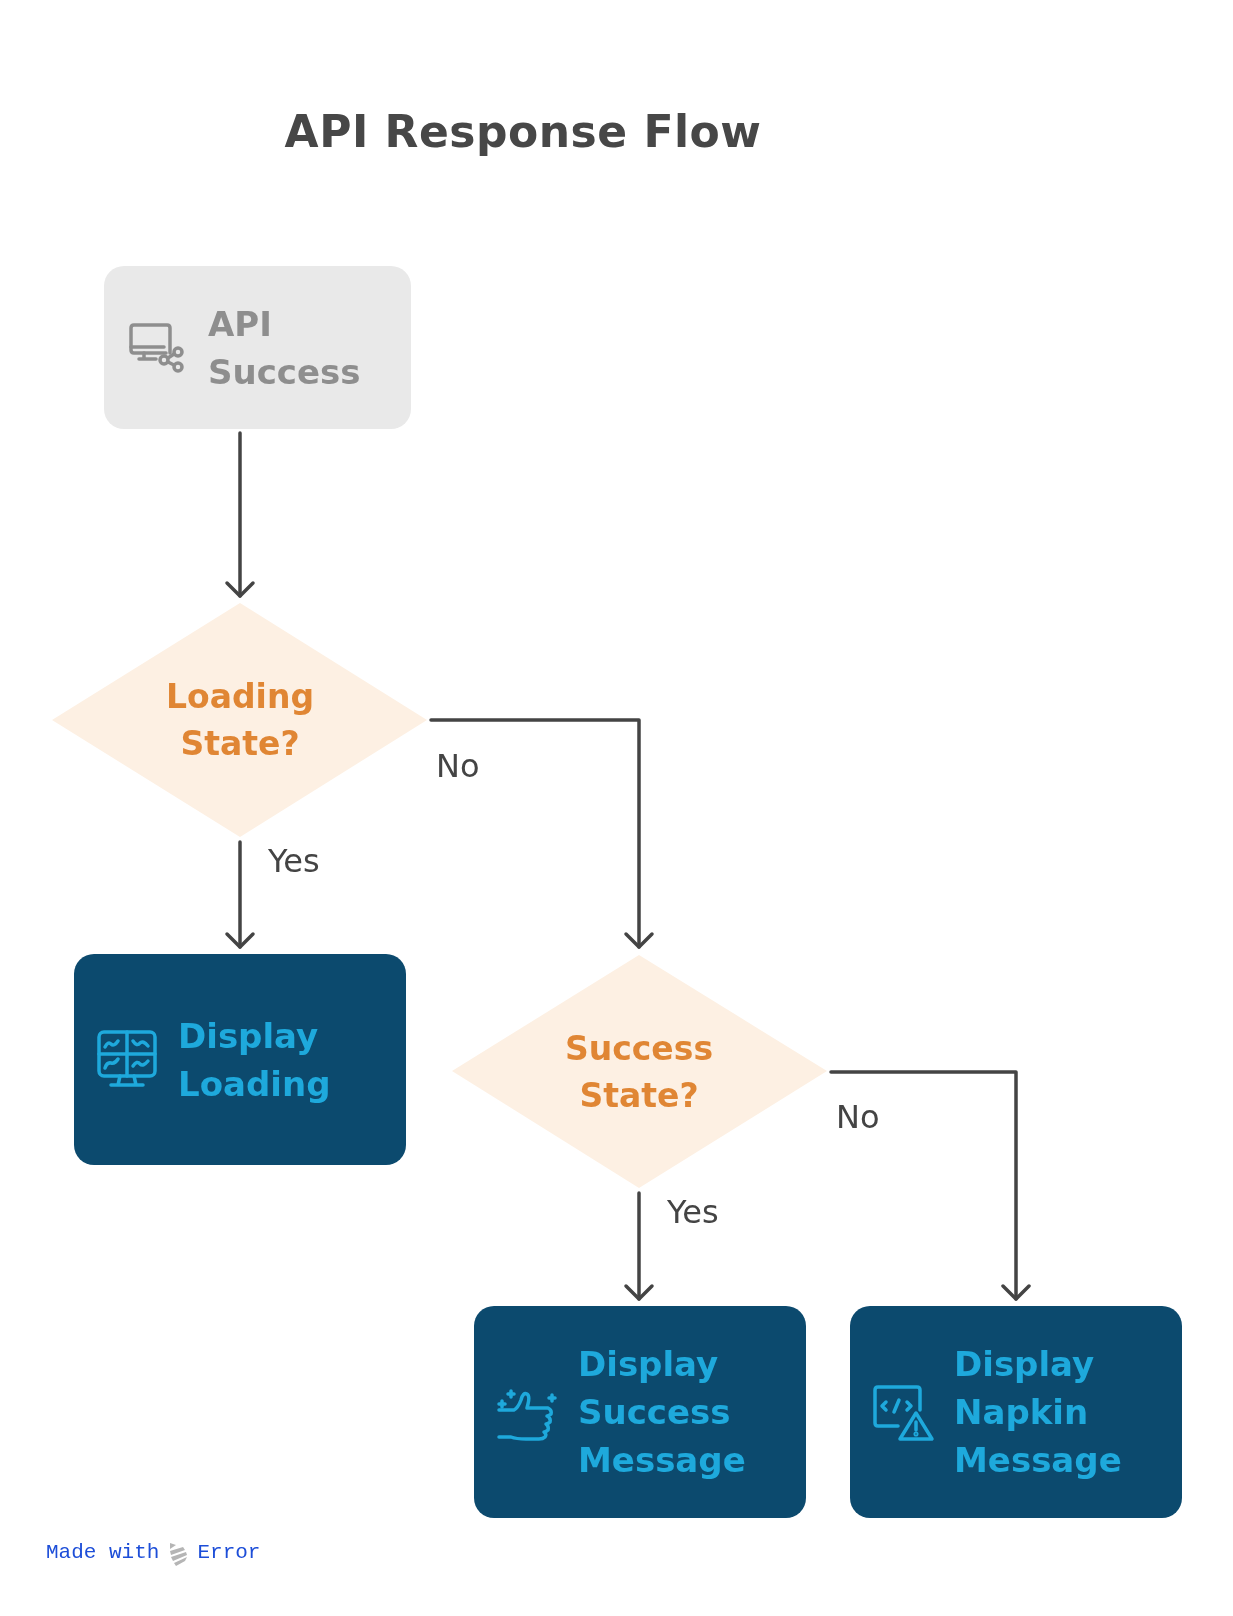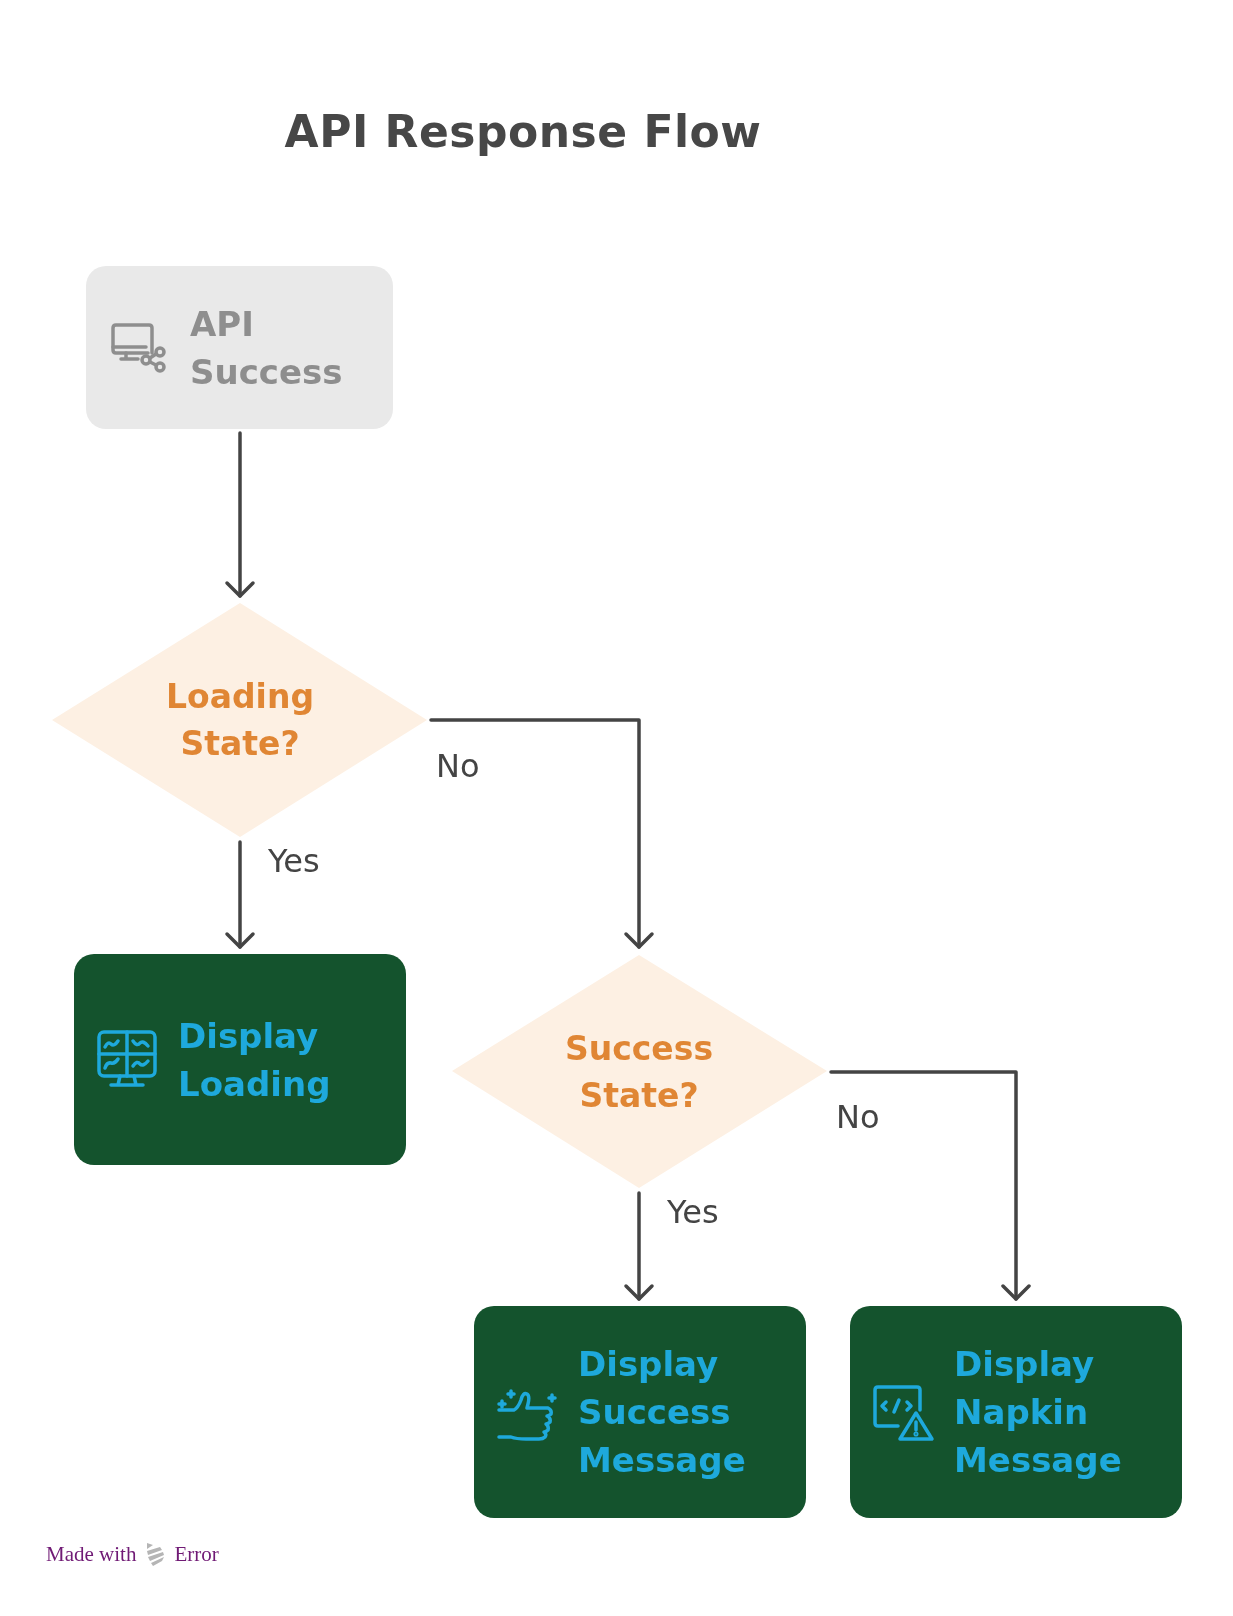--- a/index.html
+++ b/index.html
@@ -10,29 +10,29 @@
            color: #474747; letter-spacing: 0.5px; }
   svg.links { position: absolute; left: 0; top: 0; }
   .box { position: absolute; border-radius: 20px; box-sizing: border-box;
          display: flex; align-items: center; }
   .box .ico { width: 64px; height: 64px; flex: 0 0 64px; margin-left: 22px; margin-right: 18px; }
   .box .lbl { font-family: "DejaVu Sans", sans-serif; font-weight: bold; font-size: 34px;
               line-height: 48px; }
   .box .lbl span { display: block; }
   .gray { background: #e9e9e9; }
   .gray .lbl { color: #8e8e8e; }
-  .blue { background: #14532d; }
+  .blue { background: #0c4a6e; }
   .blue .lbl { color: #1ea9dc; }
   .diamond-label { position: absolute; text-align: center; font-family: "DejaVu Sans", sans-serif;
                    font-weight: bold; font-size: 33px; line-height: 47px; color: #e08634; }
   .diamond-label span { display: block; }
   .edge-label { position: absolute; font-family: "DejaVu Sans", sans-serif; font-size: 32px;
                 color: #444444; }
-  .footer { position: absolute; left: 46px; top: 1541px; display: flex; align-items: center;
-            font-family: Liberation Serif, serif; font-size: 21px; color: #701a75; }
+  .footer { position: absolute; left: 46px; top: 1541px; display: flex; 
+            font-family: Liberation Mono, monospace; font-size: 21px; color: #1d4ed8; }
   .footer .logo { width: 22px; height: 26px; margin: 0 8px; }
 </style>
 </head>
 <body>
 
 <div class="title">API Response Flow</div>
 
 <svg class="links" width="1233" height="1616">
 
   <polygon points="240,603 427,720 240,837 52,720" fill="#fdf0e3"></polygon>
@@ -50,21 +50,21 @@
     <path d="M626,934 L639,947 L652,934"></path>
 
     <path d="M639,1193 L639,1299"></path>
     <path d="M626,1286 L639,1299 L652,1286"></path>
 
     <path d="M831,1072 L1016,1072 L1016,1299"></path>
     <path d="M1003,1286 L1016,1299 L1029,1286"></path>
   </g>
 </svg>
 
-<div class="box gray" style="left:86px; top:266px; width:307px; height:163px;">
+<div class="box gray" style="left:104px; top:266px; width:307px; height:163px;">
   <svg class="ico" viewBox="0 0 64 64" fill="none" stroke="#8e8e8e" stroke-width="3.5" stroke-linecap="round" stroke-linejoin="round">
     <path d="M44,37 L44,12 Q44,9 41,9 L8,9 Q5,9 5,12 L5,34 Q5,37 8,37 L40,37"></path>
     <path d="M5,31 L38,31"></path>
     <path d="M18,37 L18,43 M13,43 L30,43"></path>
     <circle cx="52" cy="36" r="4"></circle>
     <circle cx="38" cy="44" r="4"></circle>
     <circle cx="52" cy="51" r="4"></circle>
     <path d="M42,42 L48,38 M42,46 L48,49"></path>
   </svg>
   <div class="lbl">

